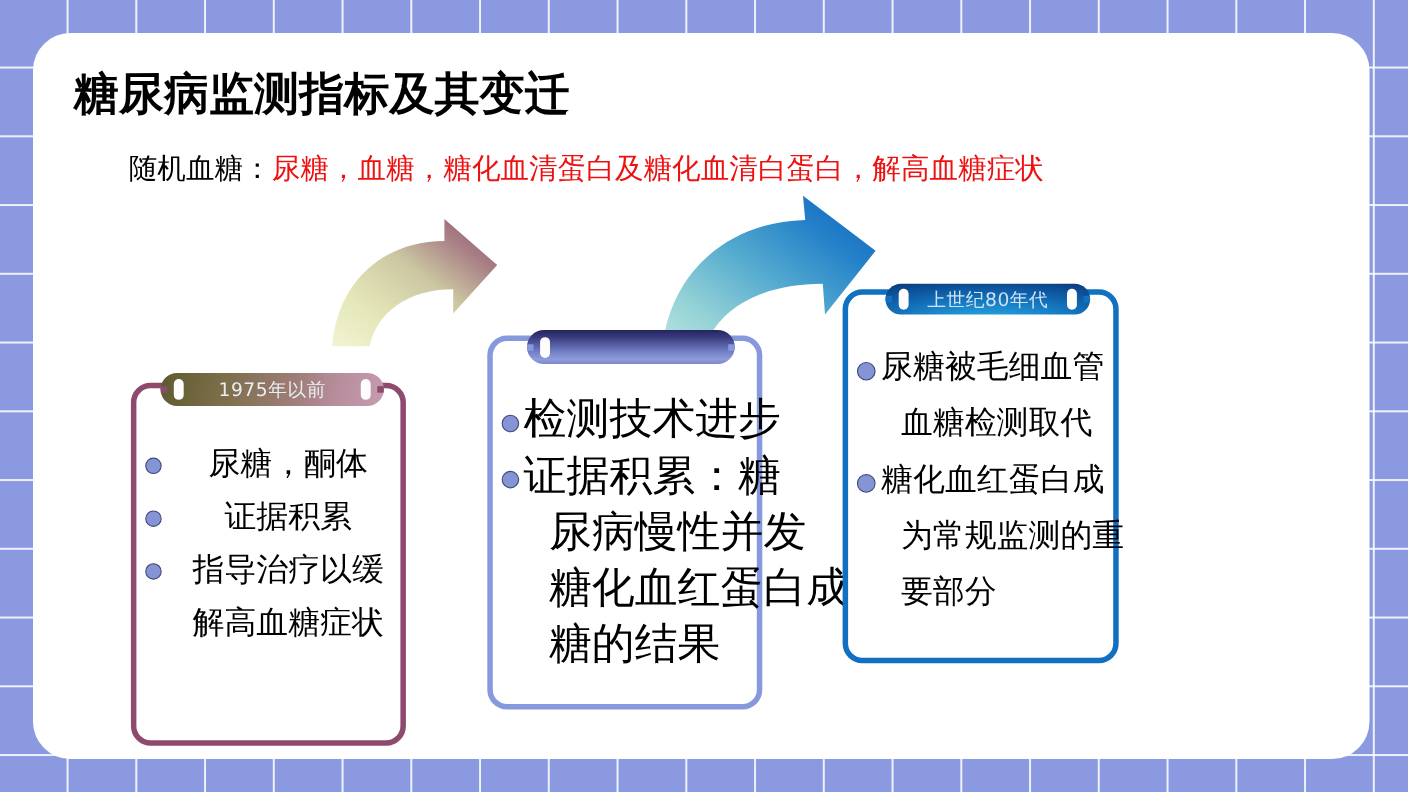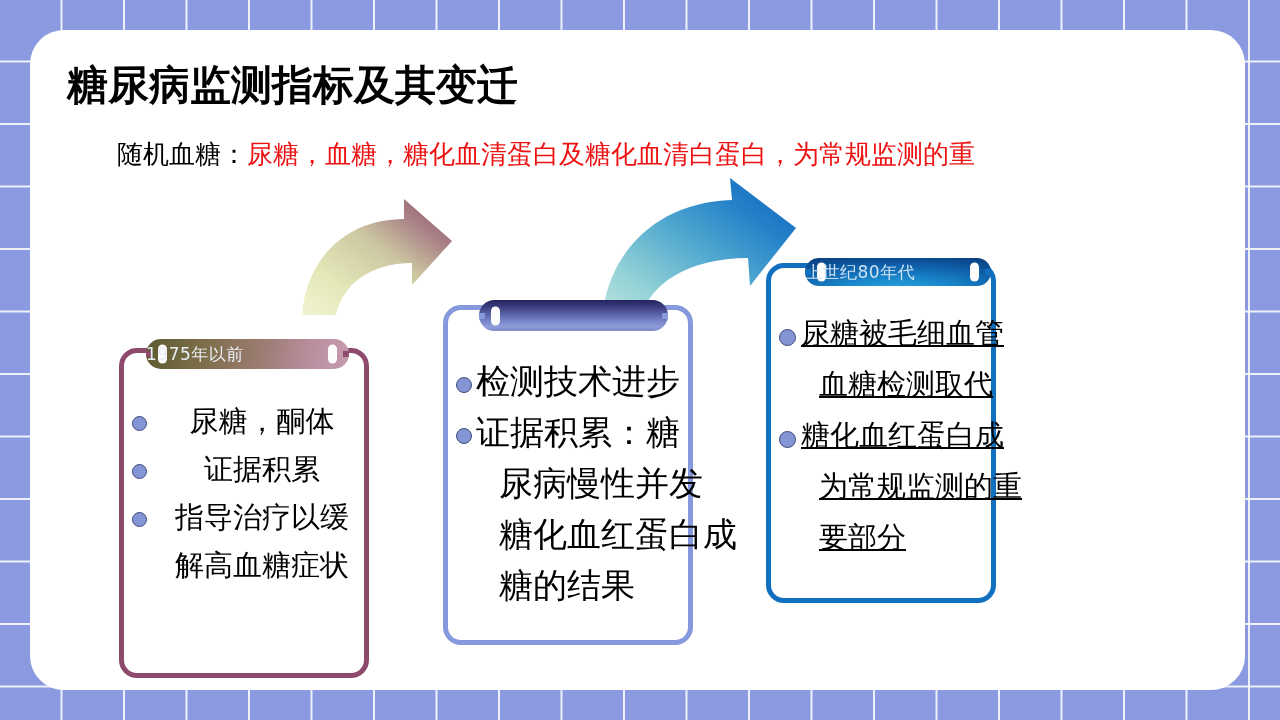--- a/index.html
+++ b/index.html
@@ -134,44 +134,43 @@
   
   #box2 {
     left: 443px;
     top: 305px;
     width: 250px;
     height: 340px;
     border: 5px solid #8699dd;
     border-radius: 18px;
   }
   #box2 .bullets li {
-    font-size: 34px;
+    font-size: 39px;
     line-height: 51px;
     padding-left: 20px;
   }
   #box2 .bullets li .bul {
     left: 0px;
     top: 21px;
     width: 16px;
     height: 16px;
     background: #8494d4;
     border: 1.5px solid #3f4a7a;
   }
   #box2 .bullets li.cont { padding-left: 43px; }
   #box2 .content { padding: 46px 0 0 8px; position: static; }
 
   
   #box3 {
     left: 766px;
     top: 263px;
-    width: 230px;
+    width: 251px;
     height: 340px;
     border: 5px solid #1270c0;
     border-radius: 18px;
-    text-decoration: underline;
   }
   #box3 .bullets li {
     font-size: 29px;
     line-height: 51px;
     padding-left: 22px;
     overflow: visible;
   }
   #box3 .bullets li .bul {
     left: 0px;
     top: 21px;
@@ -183,20 +182,21 @@
   #box3 .bullets li.cont { padding-left: 40px; }
   #box3 .content { padding: 40px 0 0 8px; position: static; overflow: visible; }
   #box3 .bullets { overflow: visible; }
 
   
   .tab {
     position: absolute;
     border-radius: 999px;
     display: flex;
     align-items: center;
+    justify-content: center;
     box-sizing: border-box;
     overflow: hidden;
   }
   .tab .label {
     font-family: "DejaVu Sans", "Liberation Sans", sans-serif;
     font-size: 17px;
     color: #e9eef5;
     letter-spacing: 0.5px;
     white-space: nowrap;
     z-index: 3;
@@ -259,21 +259,21 @@
 <body>
 
 <div id="slide">
 
   <div id="grid-bg"></div>
 
   <div id="card"></div>
 
   <div id="title">糖尿病监测指标及其变迁</div>
 
-  <div id="subtitle"><span>随机血糖：</span><span class="hl">尿糖，血糖，糖化血清蛋白及糖化血清白蛋白，为常规监测的重</span></div>
+  <div id="subtitle"><span>随机血糖：</span><span class="hl">尿糖，血糖，糖化血清蛋白及糖化血清白蛋白，解高血糖症状</span></div>
 
   <svg class="arrow-svg" id="arrow1" width="200" height="130" viewBox="0 0 200 130">
     <defs>
       <linearGradient id="g1" x1="0" y1="1" x2="1" y2="0">
         <stop offset="0%" stop-color="#f2f4d2"></stop>
         <stop offset="25%" stop-color="#e4e7b8"></stop>
         <stop offset="55%" stop-color="#ccc7a2"></stop>
         <stop offset="78%" stop-color="#a98086"></stop>
         <stop offset="100%" stop-color="#8a5264"></stop>
       </linearGradient>

